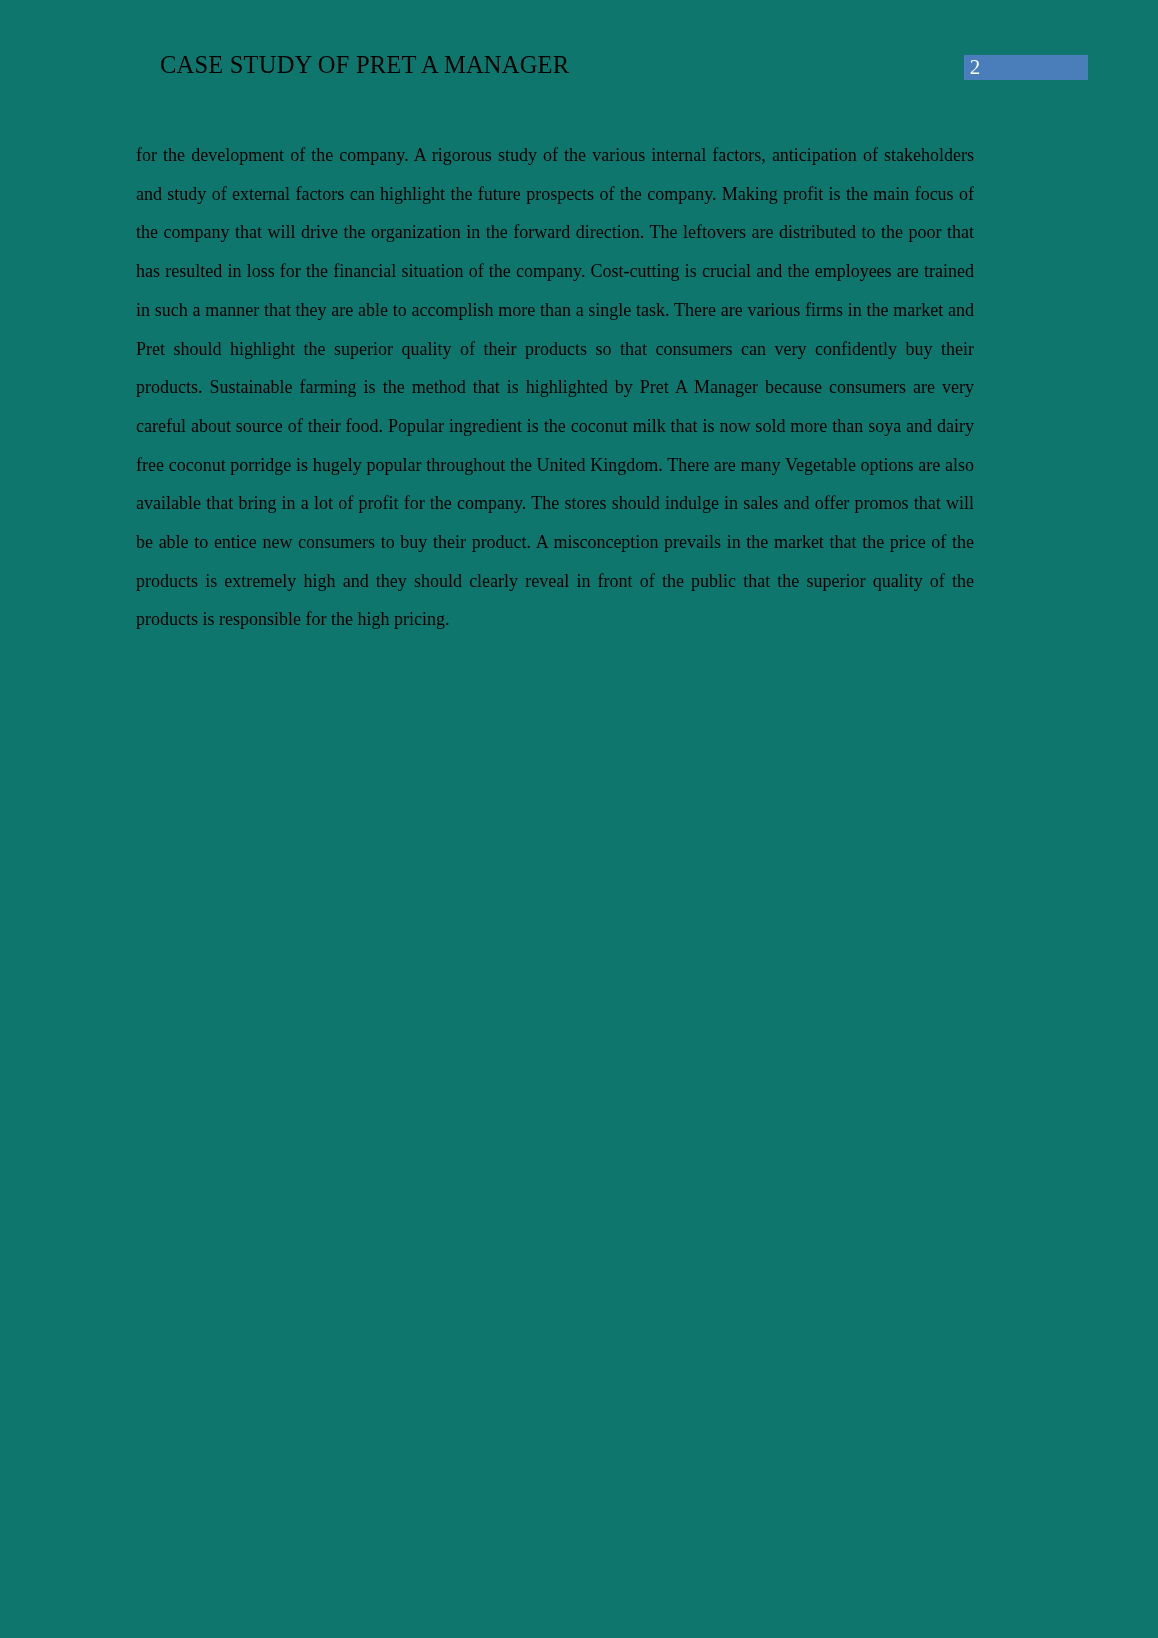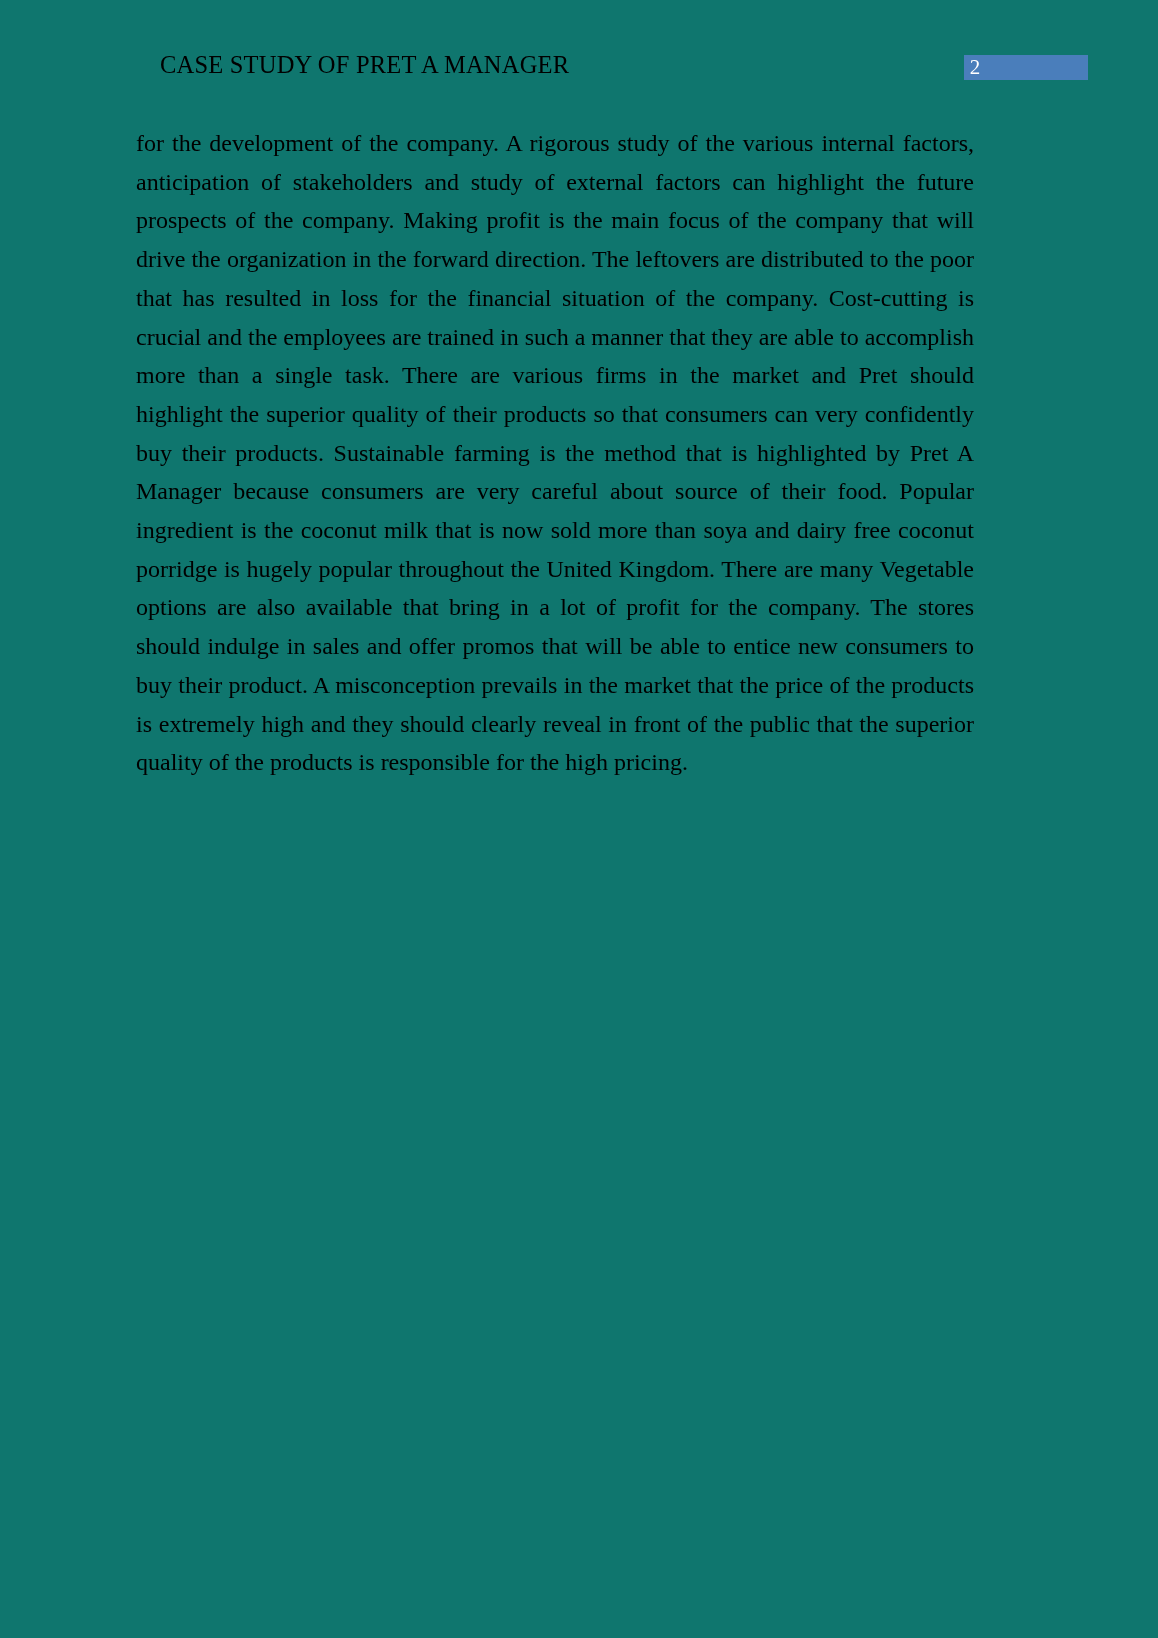--- a/index.html
+++ b/index.html
@@ -52,23 +52,23 @@
     height: 25px;
     line-height: 25px;
     text-align: center;
     color: #ffffff;
     font-size: 21px;
     font-family: "Liberation Serif", serif;
   }
   .body-text {
     position: absolute;
     left: 136px;
-    top: 124px;
+    top: 136px;
     width: 838px;
-    font-size: 24px;
+    font-size: 18px;
     line-height: 38.7px;
     text-align: justify;
     text-justify: inter-word;
     color: #000000;
   }
   .body-text p {
     margin: 0;
   }
 </style>
 </head>

